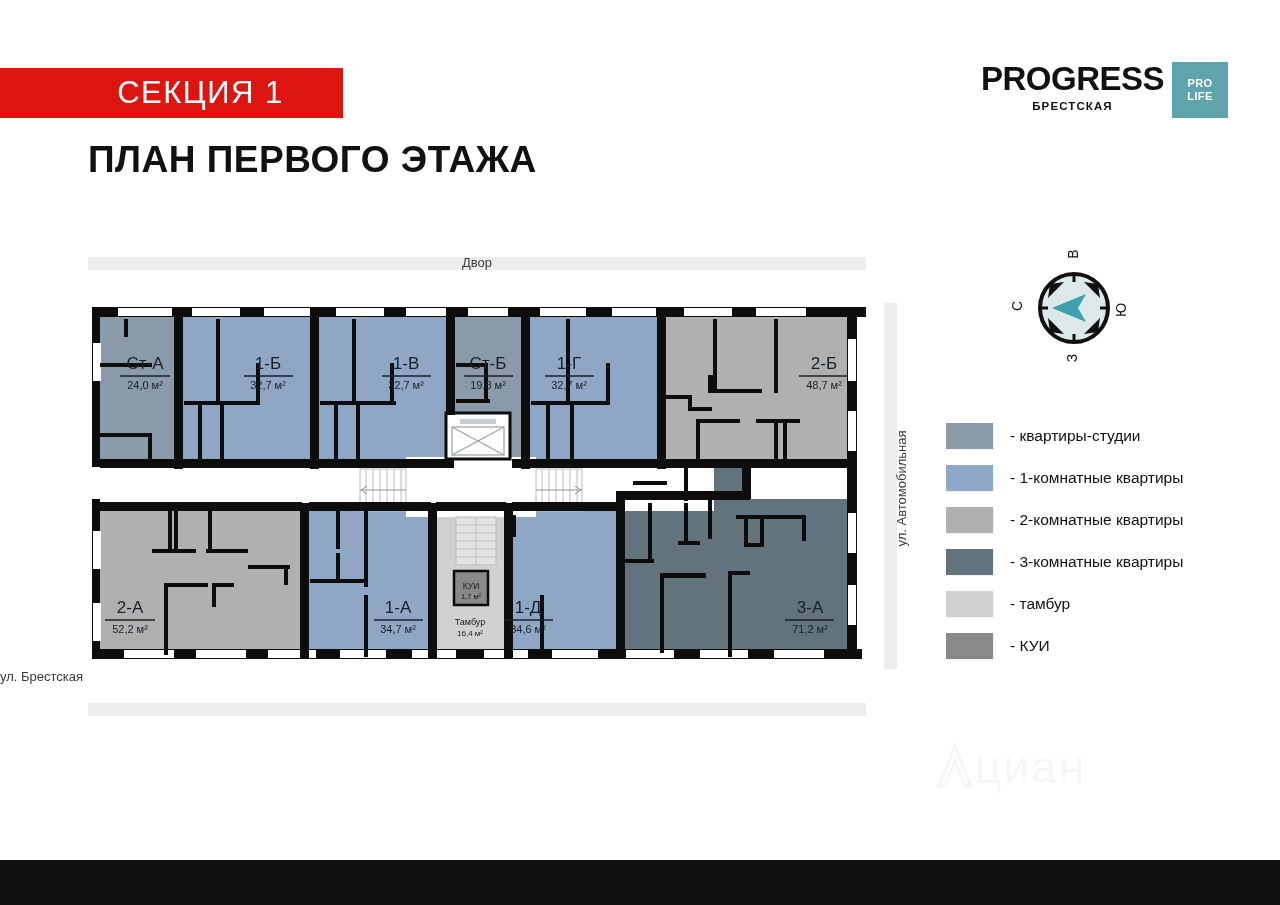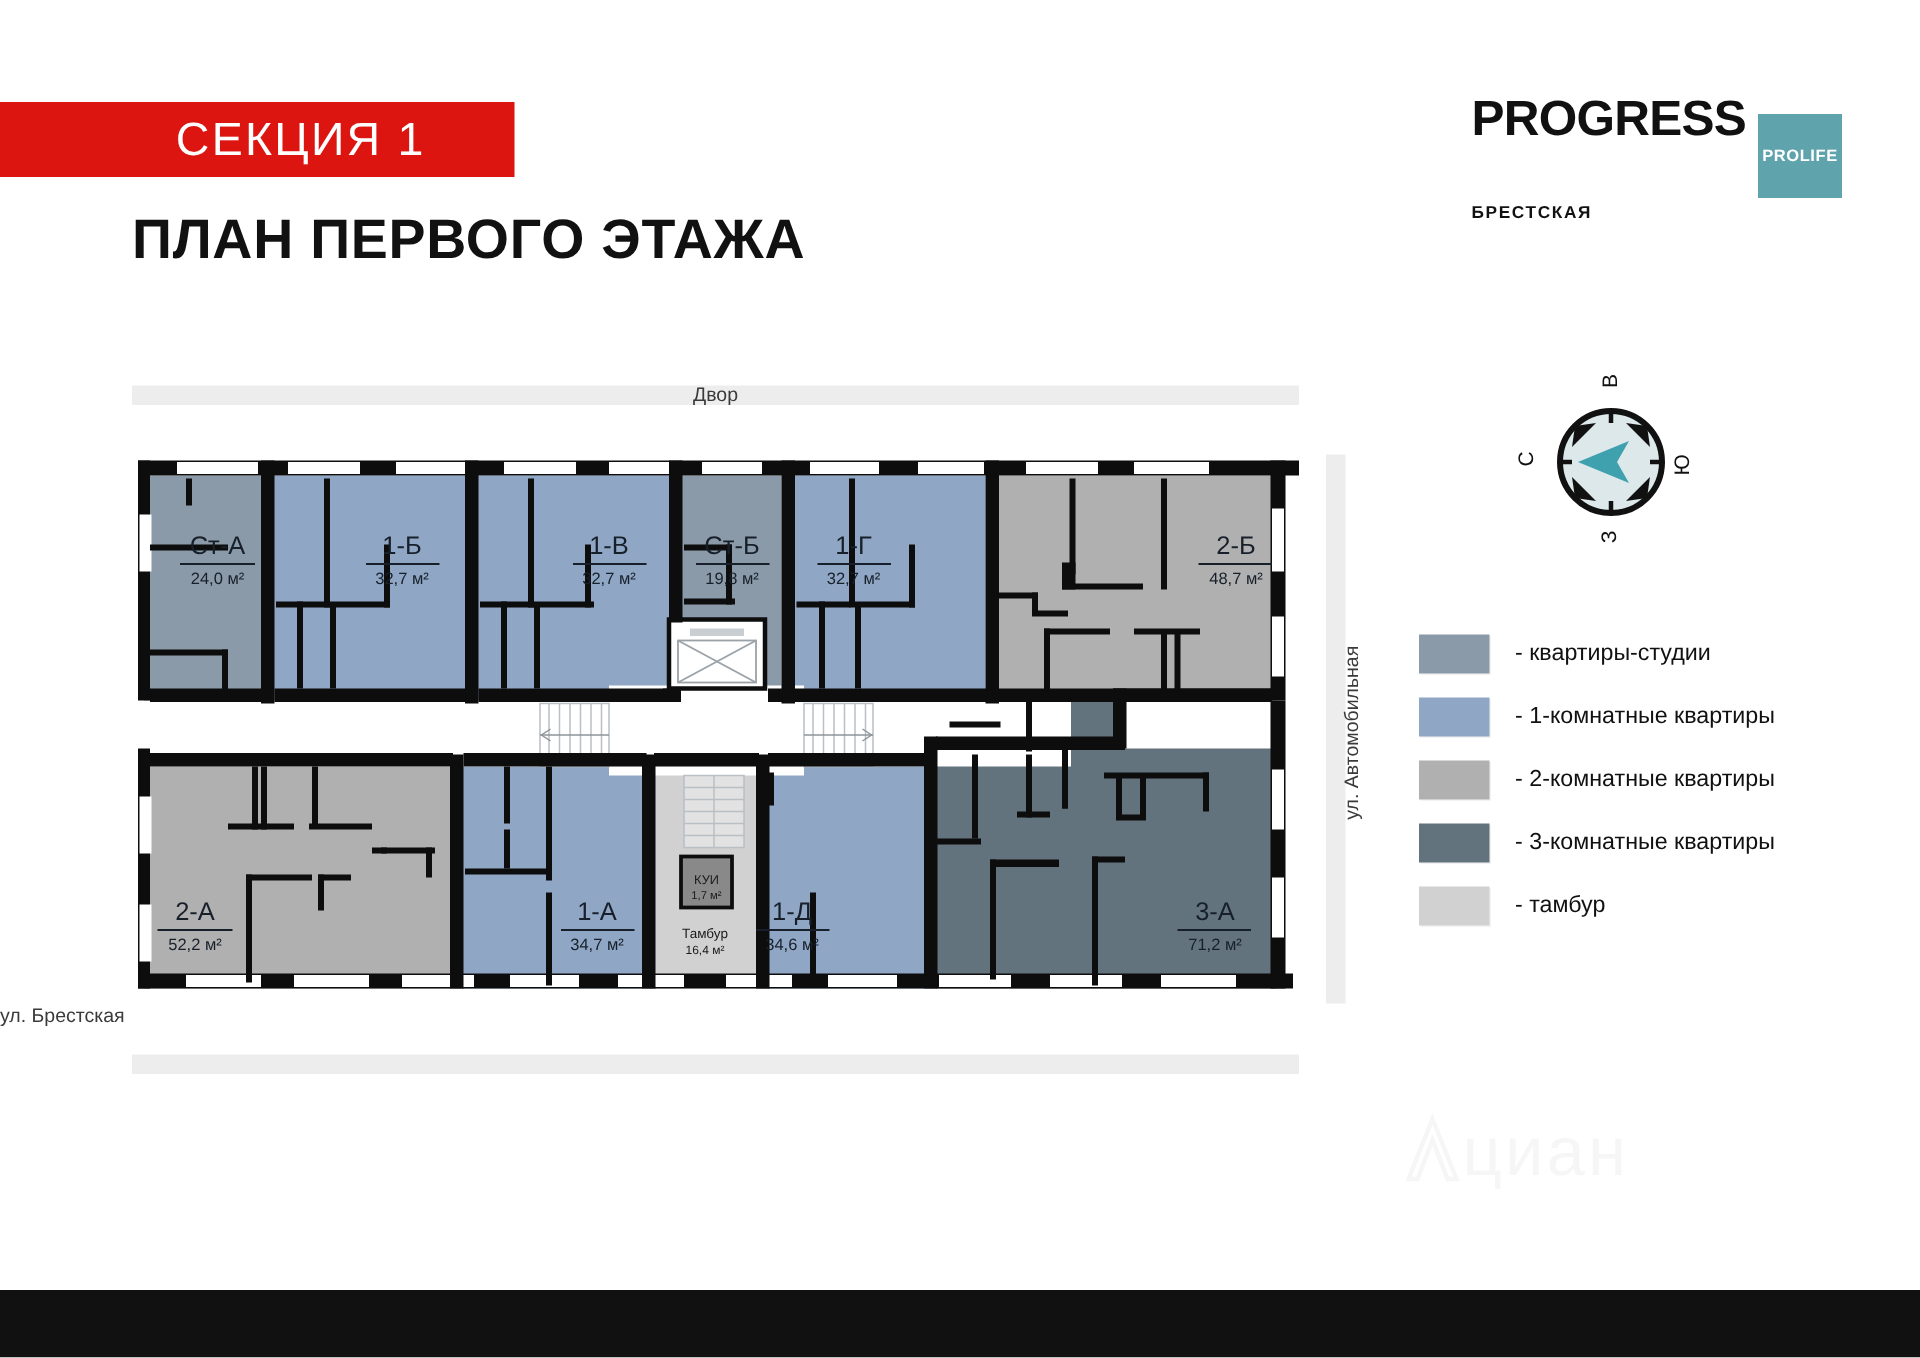--- a/index.html
+++ b/index.html
@@ -24,26 +24,26 @@
     padding-left:58px;
   }
   .page-title{
     position:absolute;left:88px;top:139px;
     font-size:37px;font-weight:700;color:#111;letter-spacing:0.5px;
     white-space:nowrap;
   }
 
   
   .logo{position:absolute;right:52px;top:62px;height:68px;display:flex;align-items:flex-start;}
-  .logo-left{display:flex;flex-direction:column;align-items:flex-start;justify-content:flex-start;padding-right:8px;gap:36px;}
+  .logo-left{display:flex;flex-direction:column;align-items:center;justify-content:flex-start;padding-right:8px;}
   .logo-main{font-size:33px;font-weight:700;letter-spacing:-0.5px;color:#111;line-height:1;}
   .logo-sub{font-size:11.5px;font-weight:700;letter-spacing:1.1px;color:#111;margin-top:5px;}
   .logo-box{
     width:56px;height:56px;background:#5fa3ad;
-    display:flex;flex-direction:row;align-items:center;justify-content:center;margin-top:14px;
+    display:flex;flex-direction:column;align-items:center;justify-content:center;margin-top:0;
   }
   .logo-box span{color:#fff;font-size:11px;font-weight:700;line-height:1.18;letter-spacing:0.4px;}
 
   
   .compass{position:absolute;left:1028px;top:262px;width:92px;height:92px;}
   .compass .lbl{position:absolute;font-size:14px;color:#111;font-weight:400;}
 
   
   .band{position:absolute;background:#ededed;}
   .band.h{height:13px;}
@@ -150,20 +150,24 @@
       <div class="legend-sw" style="background:#b0b0b0"></div>
       <div class="legend-txt">- 2-комнатные квартиры</div>
     </div>
     <div class="legend-row">
       <div class="legend-sw" style="background:#62737e"></div>
       <div class="legend-txt">- 3-комнатные квартиры</div>
     </div>
     <div class="legend-row">
       <div class="legend-sw" style="background:#d1d1d1"></div>
       <div class="legend-txt">- тамбур</div>
+    </div>
+    <div class="legend-row">
+      <div class="legend-sw" style="background:#898989"></div>
+      <div class="legend-txt">- КУИ</div>
     </div>
   </div>
 
   <div class="plan">
   <svg width="778" height="366" viewBox="0 0 778 366">
 
     <g>
 
       <rect x="8" y="14" width="78" height="150" fill="#8b9aa8"></rect>
 

